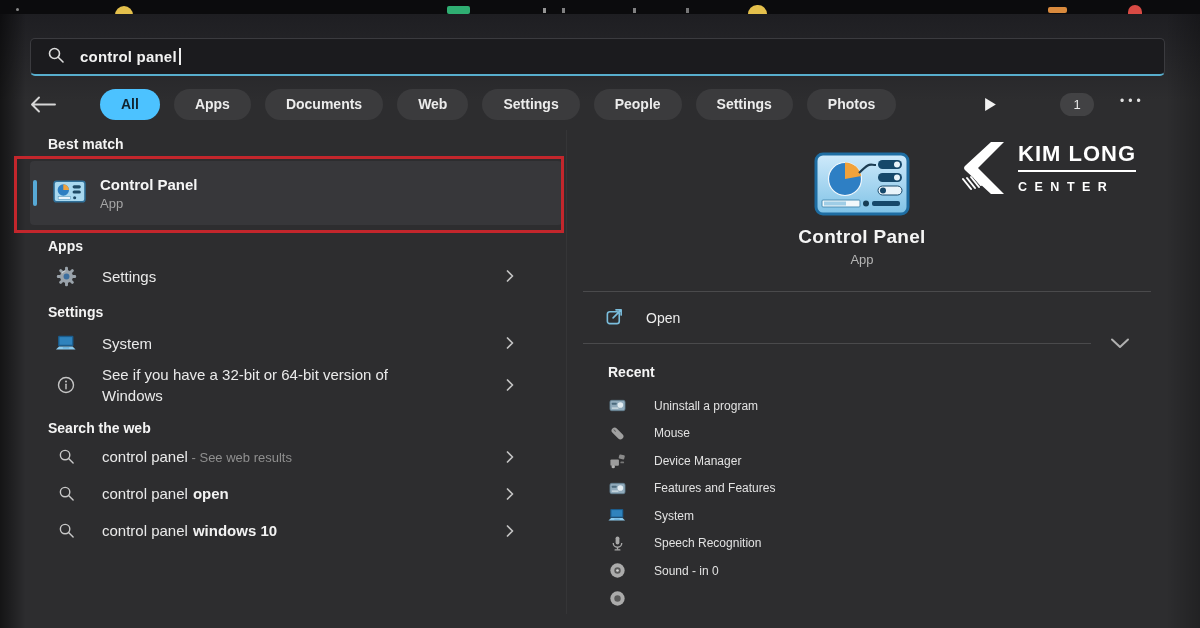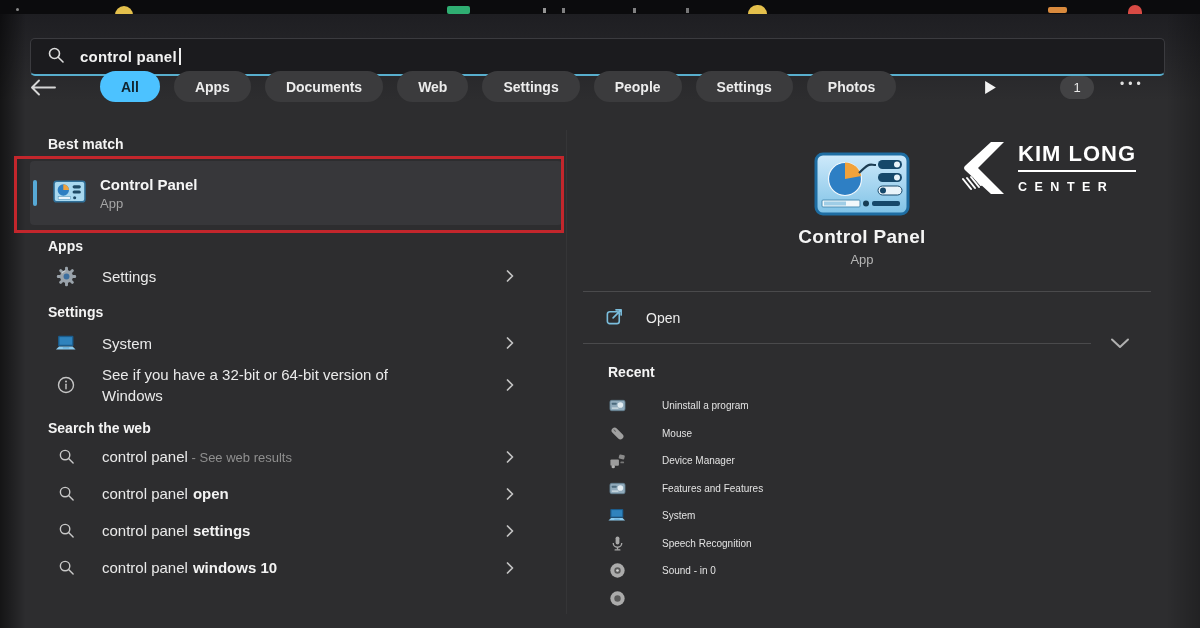--- a/index.html
+++ b/index.html
@@ -27,21 +27,21 @@
        background:linear-gradient(to right, rgba(0,0,0,.55), rgba(0,0,0,0));pointer-events:none;}
   .flyout .right-shade{position:absolute;right:0;top:0;width:34px;height:100%;
        background:linear-gradient(to left, rgba(0,0,0,.25), rgba(0,0,0,0));pointer-events:none;}
   
   .searchbox{position:absolute;left:30px;top:38px;width:1135px;height:38px;
       background:#1b1b1e;border:1px solid #3b3b3f;border-bottom:2px solid #58aecd;
       border-radius:5px;display:flex;align-items:center;padding-left:16px;box-sizing:border-box;}
   .searchbox .q-text{color:#f2f2f2;font-size:15px;font-weight:700;letter-spacing:.2px;margin-left:15px;}
   .caret{display:inline-block;width:2px;height:17px;background:#ededed;margin-left:2px;vertical-align:-3px;}
   
-  .tabs{position:absolute;left:30px;top:71px;width:1140px;height:32px;display:flex;}
+  .tabs{position:absolute;left:30px;top:88px;width:1140px;height:32px;display:flex;align-items:center;}
   .back{width:40px;margin-right:30px;display:flex;align-items:center;cursor:pointer;}
   .pill{height:31px;border-radius:16px;background:#3b3b3d;color:#ececec;font-size:14px;font-weight:600;
         display:flex;align-items:center;padding:0 21px;margin-right:14px;white-space:nowrap;cursor:pointer;}
   .pill.active{background:#4cc2ff;color:#11242f;font-weight:700;}
   .play{position:absolute;left:954px;top:9px;cursor:pointer;}
   .count-badge{position:absolute;left:1030px;top:5px;min-width:34px;height:23px;border-radius:12px;
         background:#424244;color:#e8e8e8;font-size:13px;display:flex;align-items:center;justify-content:center;cursor:pointer;}
   .more-dots{position:absolute;left:1090px;top:6px;color:#e0e0e0;font-size:12px;letter-spacing:4px;cursor:pointer;}
   
   .left-col{position:absolute;left:30px;top:130px;width:532px;}
@@ -81,21 +81,21 @@
   .hr1{position:absolute;left:583px;top:291px;width:568px;height:1px;background:rgba(255,255,255,.14);}
   .open-row{position:absolute;left:583px;top:301px;width:470px;height:34px;display:flex;align-items:center;
       padding-left:22px;box-sizing:border-box;cursor:pointer;border-radius:4px;}
   .open-row .lbl{color:#ececec;font-size:14px;margin-left:22px;}
   .hr2{position:absolute;left:583px;top:343px;width:508px;height:1px;background:rgba(255,255,255,.14);}
   .collapse{position:absolute;left:1110px;top:336px;cursor:pointer;}
   .recent-h{position:absolute;left:608px;top:364px;font-size:14px;font-weight:700;color:#f4f4f4;}
   .recent-list{position:absolute;left:608px;top:392px;width:520px;}
   .recent-row{height:27.5px;display:flex;align-items:center;cursor:pointer;}
   .recent-row .r-icon{width:18px;display:flex;justify-content:center;align-items:center;flex:0 0 18px;}
-  .recent-row .r-lbl{color:#e2e2e2;font-size:10px;margin-left:36px;text-align:right;}
+  .recent-row .r-lbl{color:#e2e2e2;font-size:12px;margin-left:28px;text-align:right;}
   
   .wm{position:absolute;left:962px;top:141px;display:flex;align-items:flex-start;z-index:6;}
   .wm-text{margin-left:10px;}
   .wm-l1{color:#fff;font-size:22px;font-weight:800;letter-spacing:1px;white-space:nowrap;}
   .wm-line{height:2px;background:#fff;margin-top:3px;}
   .wm-l2{color:#fff;font-size:12.5px;font-weight:700;letter-spacing:7.5px;margin-top:8px;white-space:nowrap;}
 </style>
 </head>
 <body>
 
@@ -265,34 +265,20 @@
           </svg>
       </span>
       <span class="row-label"><span class="web-prefix">control panel</span><span class="web-suffix">open</span></span>
       <span class="chev">
         <svg width="8" height="12" viewBox="0 0 8 12">
             <path d="M1.5 1 L6.5 6 L1.5 11" stroke="#c2c2c2" stroke-width="1.7" fill="none" stroke-linecap="round" stroke-linejoin="round"></path>
           </svg>
       </span>
     </div>
 
-    <div class="result-row row-web">
-      <span class="row-icon">
-        <svg width="17" height="17" viewBox="0 0 18 18">
-            <circle cx="7.5" cy="7.5" r="5" fill="none" stroke="#c8c8c8" stroke-width="1.5"></circle>
-            <line x1="11.2" y1="11.2" x2="16" y2="16" stroke="#c8c8c8" stroke-width="1.5" stroke-linecap="round"></line>
-          </svg>
-      </span>
-      <span class="row-label"><span class="web-prefix">control panel</span><span class="web-suffix">settings</span></span>
-      <span class="chev">
-        <svg width="8" height="12" viewBox="0 0 8 12">
-            <path d="M1.5 1 L6.5 6 L1.5 11" stroke="#c2c2c2" stroke-width="1.7" fill="none" stroke-linecap="round" stroke-linejoin="round"></path>
-          </svg>
-      </span>
-    </div>
 
     <div class="result-row row-web">
       <span class="row-icon">
         <svg width="17" height="17" viewBox="0 0 18 18">
             <circle cx="7.5" cy="7.5" r="5" fill="none" stroke="#c8c8c8" stroke-width="1.5"></circle>
             <line x1="11.2" y1="11.2" x2="16" y2="16" stroke="#c8c8c8" stroke-width="1.5" stroke-linecap="round"></line>
           </svg>
       </span>
       <span class="row-label"><span class="web-prefix">control panel</span><span class="web-suffix">windows 10</span></span>
       <span class="chev">

